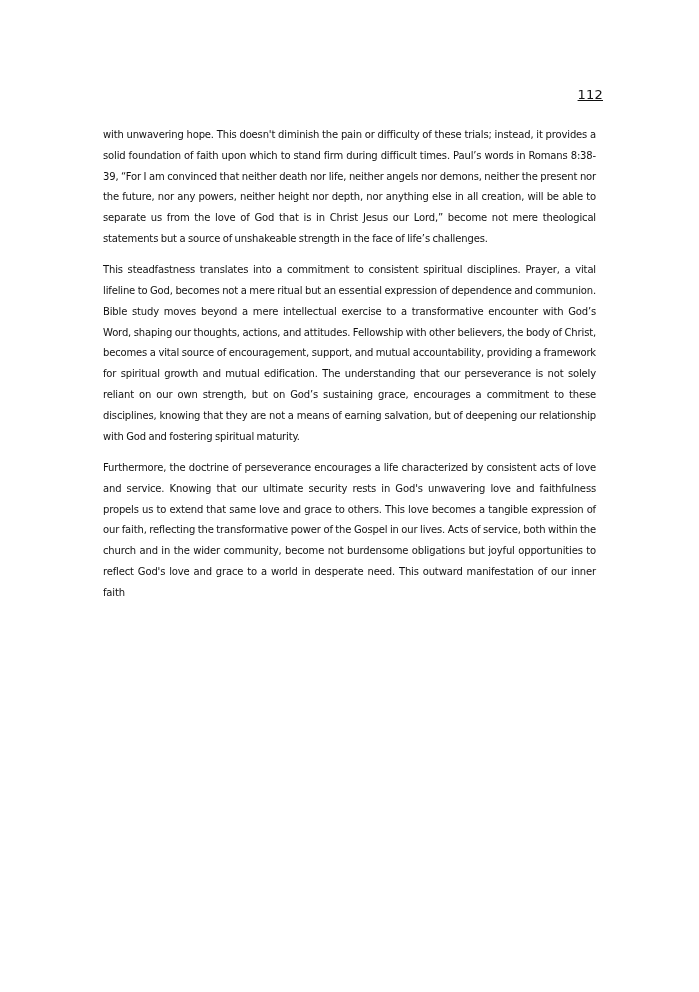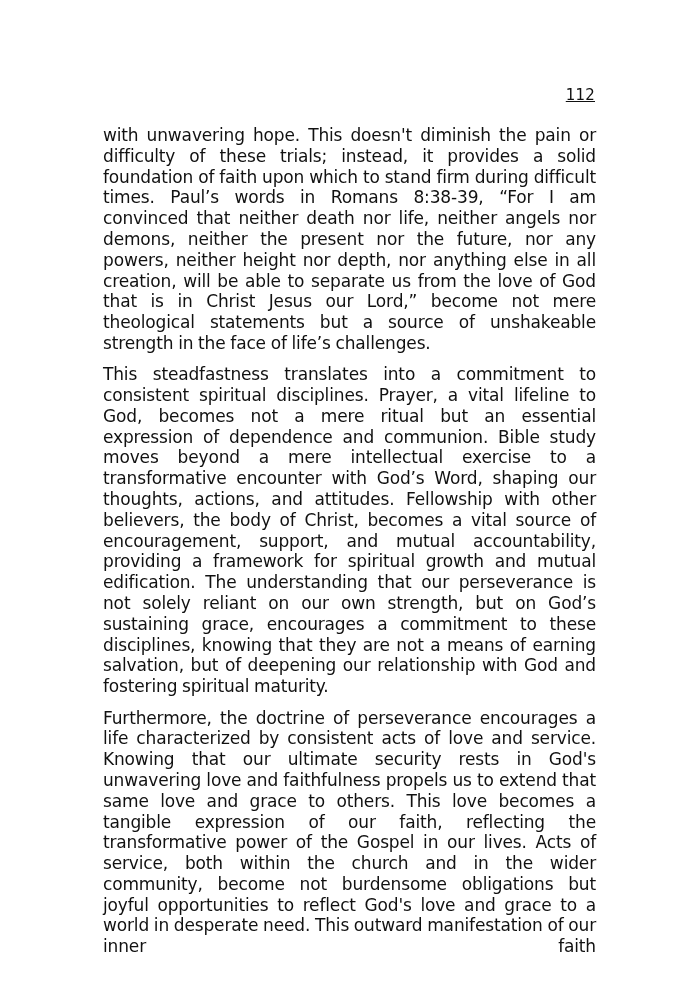--- a/index.html
+++ b/index.html
@@ -11,35 +11,35 @@
       width: 699px;
       height: 992px;
       position: relative;
       overflow: hidden;
       font-family: "DejaVu Sans", sans-serif;
       color: #111111;
     }
     .page-number {
       position: absolute;
       top: 85px;
-      right: 104px;
-      font-size: 15px;
+      right: 96px;
+      font-size: 13px;
       line-height: 20px;
       letter-spacing: 0.2px;
       text-decoration: underline;
     }
     .body-text {
       position: absolute;
       left: 103px;
       top: 125px;
       width: 493px;
     }
     .para {
       margin: 0 0 10.5px 0;
-      font-size: 17px;
+      font-size: 10px;
       line-height: 20.8px;
       text-align: justify;
       letter-spacing: -0.15px;
       word-spacing: -0.5px;
     }
   </style>
 </head>
 <body>
 
 <div class="page-number">112</div>

